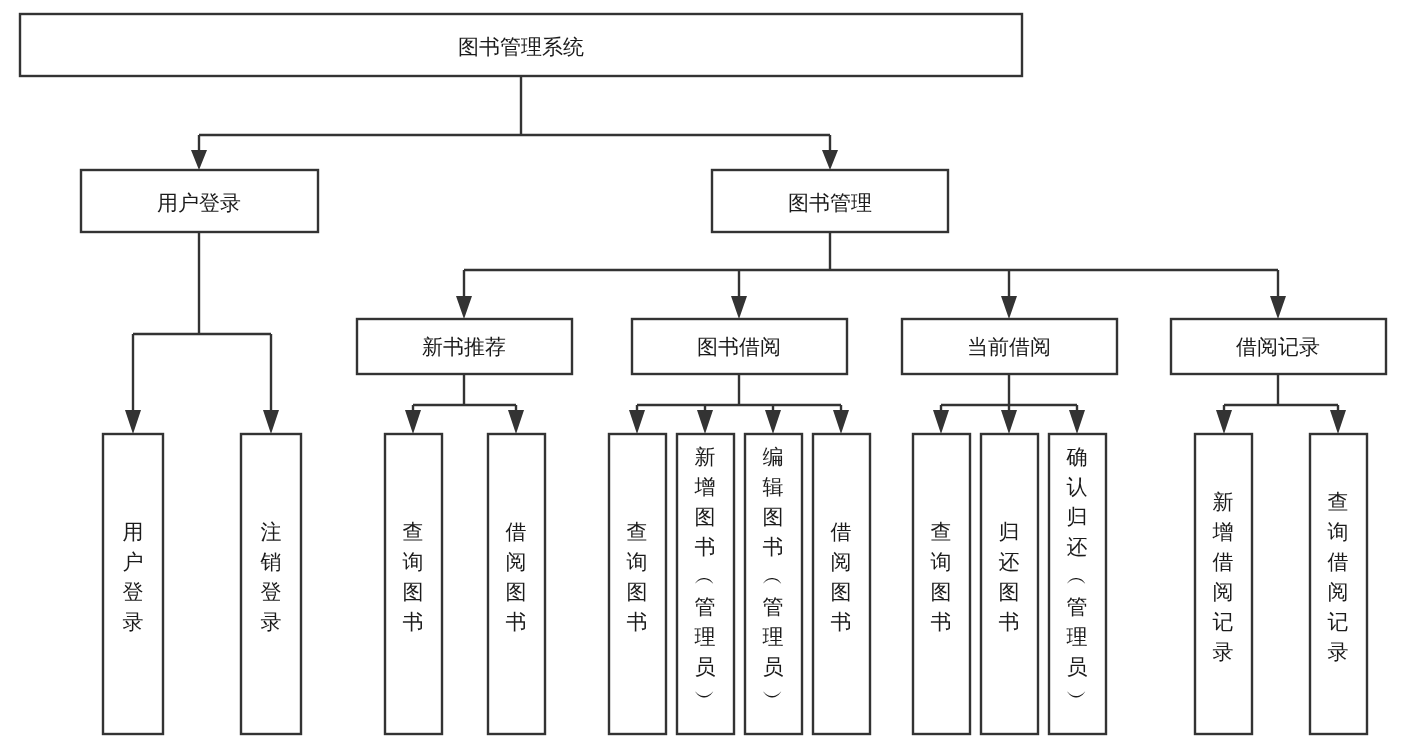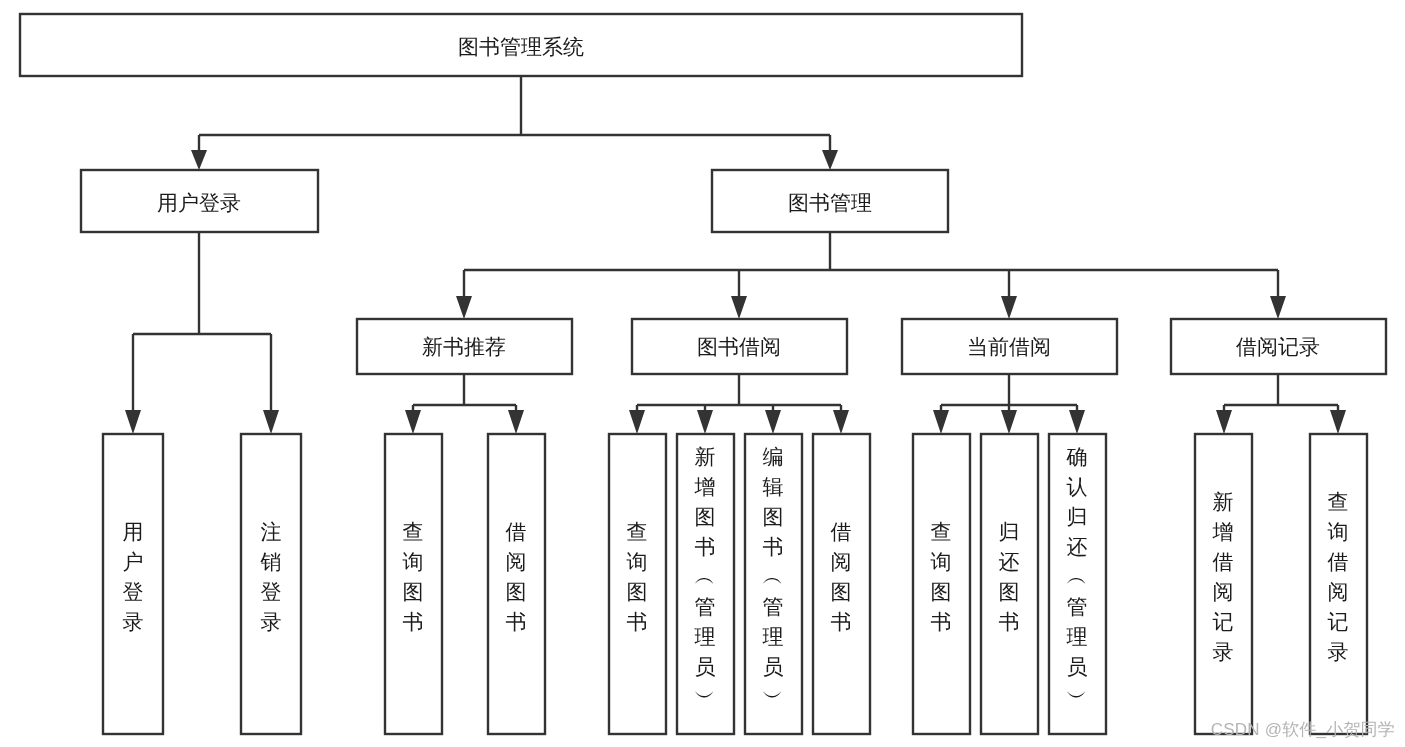--- a/index.html
+++ b/index.html
@@ -227,14 +227,13 @@
       <text class="node-label-v" x="1223" y="509"><tspan x="1223" dy="0">新</tspan><tspan x="1223" dy="30">增</tspan><tspan x="1223" dy="30">借</tspan><tspan x="1223" dy="30">阅</tspan><tspan x="1223" dy="30">记</tspan><tspan x="1223" dy="30">录</tspan></text>
     </g>
 
     <g>
       <rect class="node-box" x="1310" y="434" width="57" height="300"></rect>
       <text class="node-label-v" x="1338" y="509"><tspan x="1338" dy="0">查</tspan><tspan x="1338" dy="30">询</tspan><tspan x="1338" dy="30">借</tspan><tspan x="1338" dy="30">阅</tspan><tspan x="1338" dy="30">记</tspan><tspan x="1338" dy="30">录</tspan></text>
     </g>
 
   </svg>
 
-  <div class="watermark">CSDN @软件_小贺同学</div>
 </div>
 
 </body></html>

